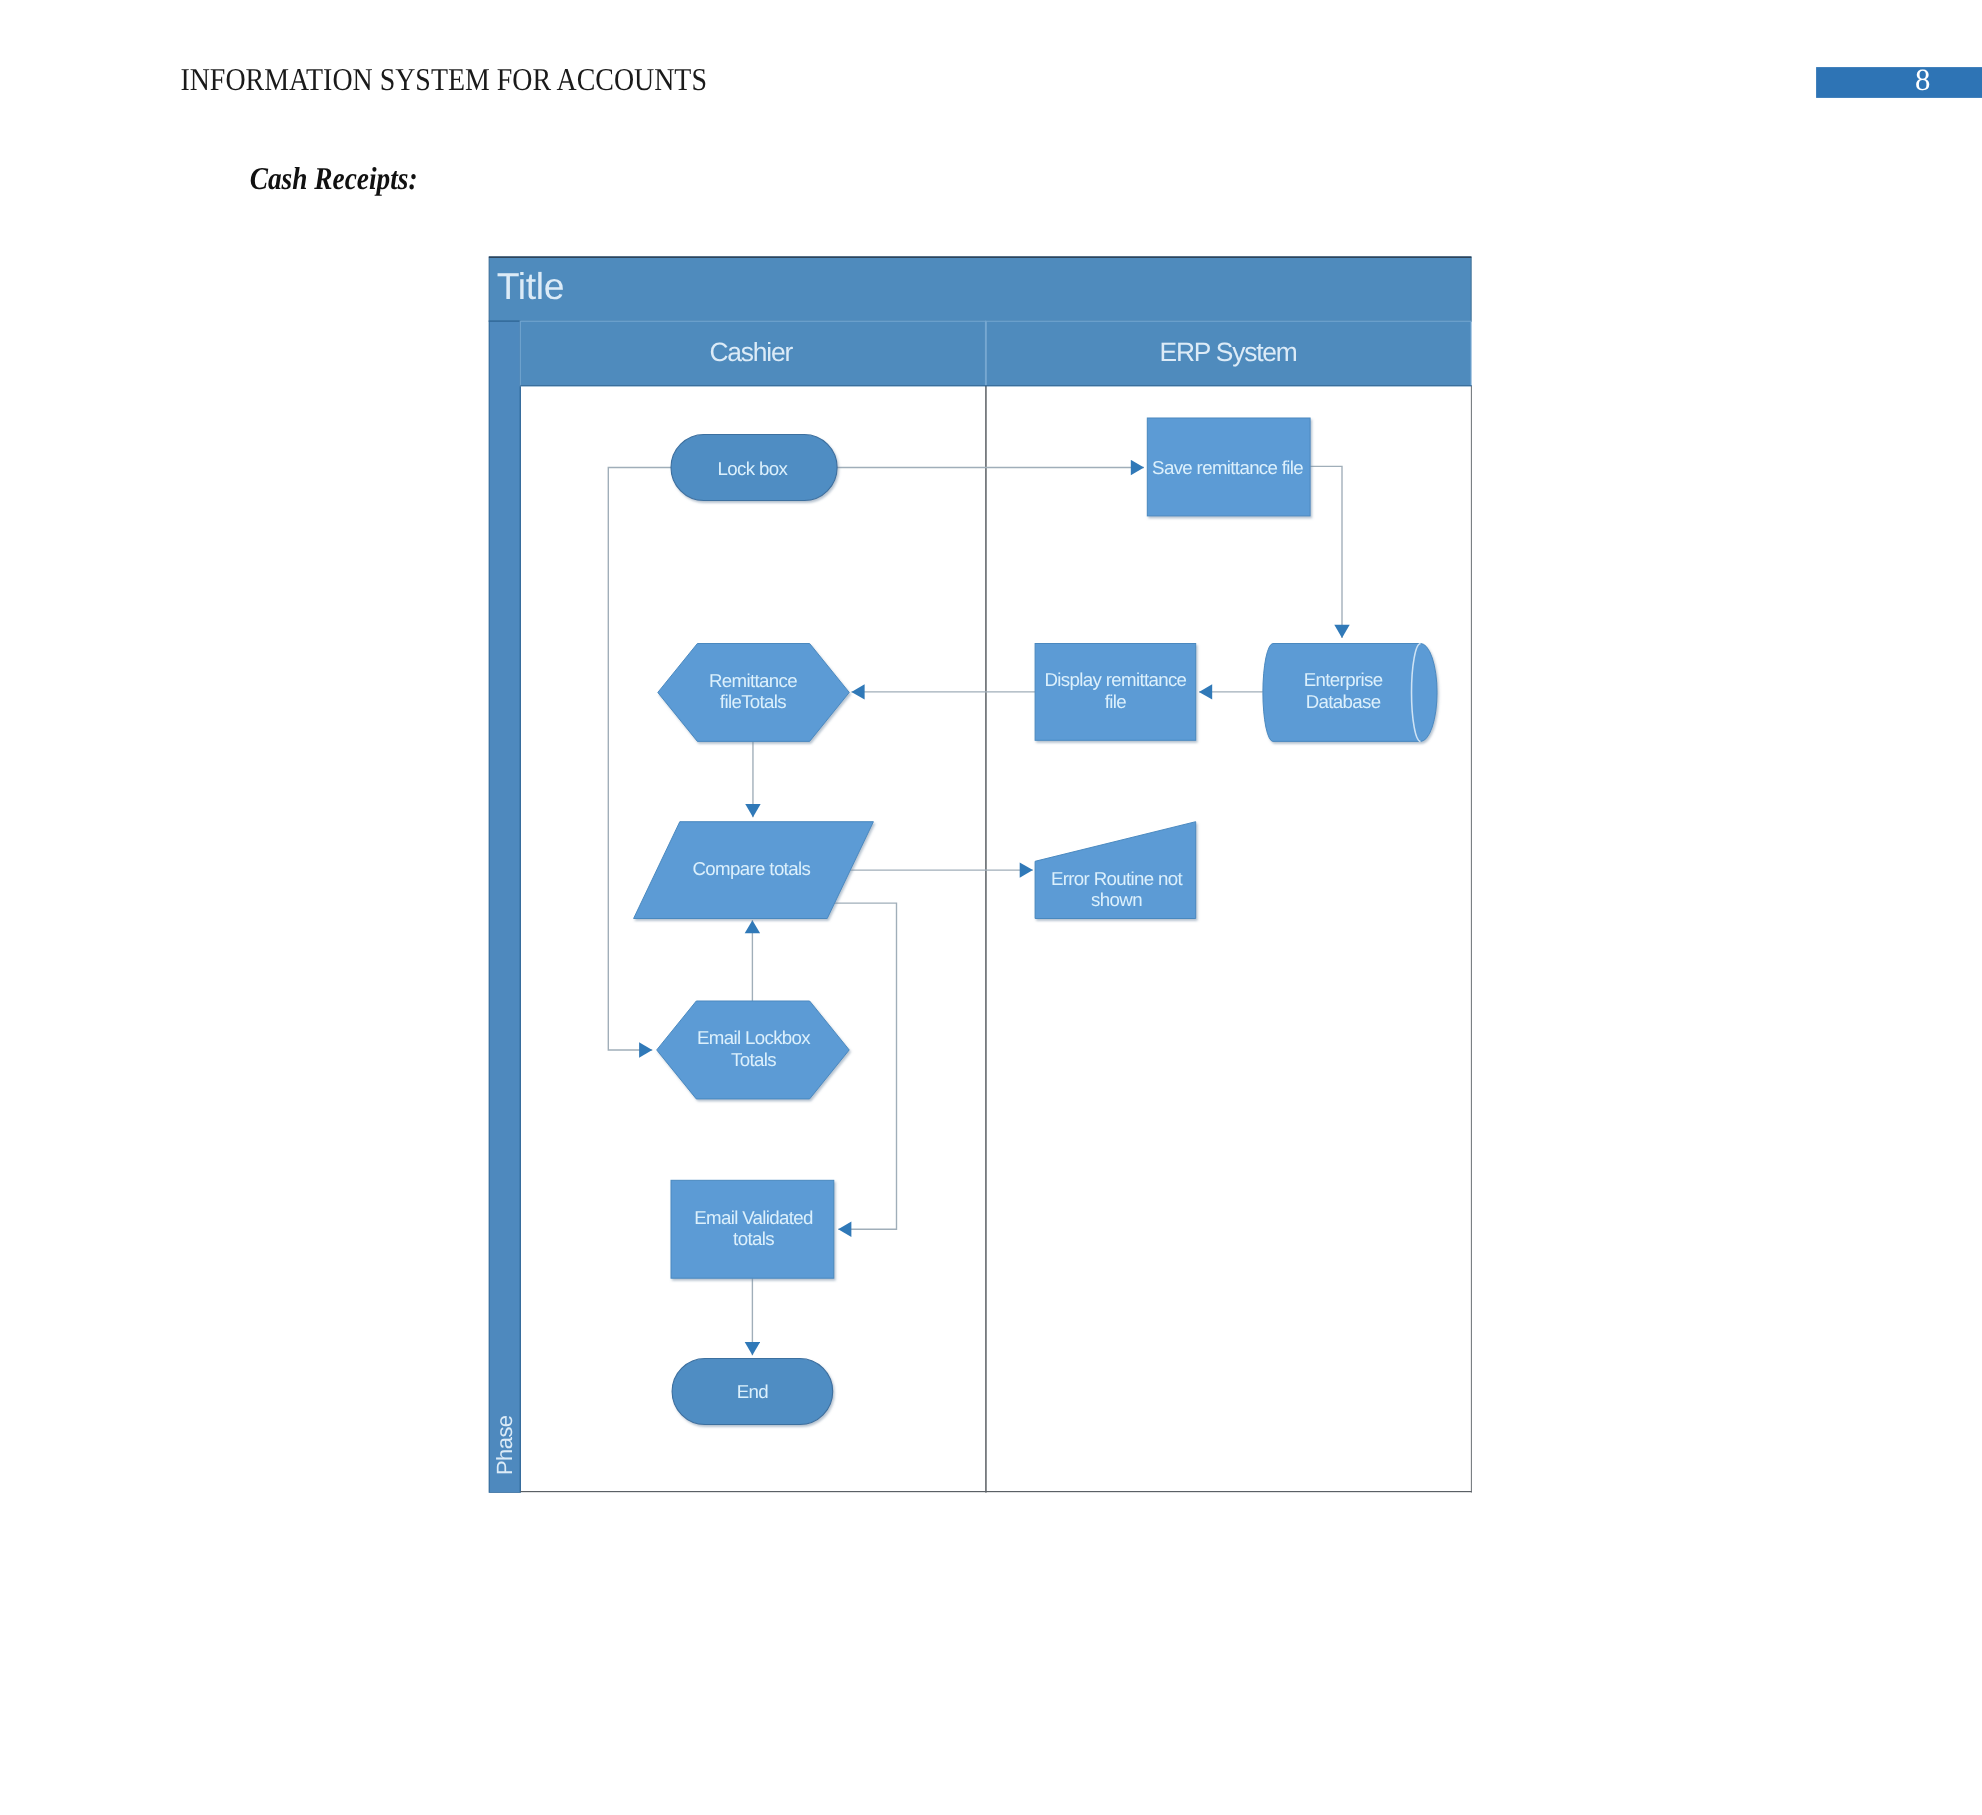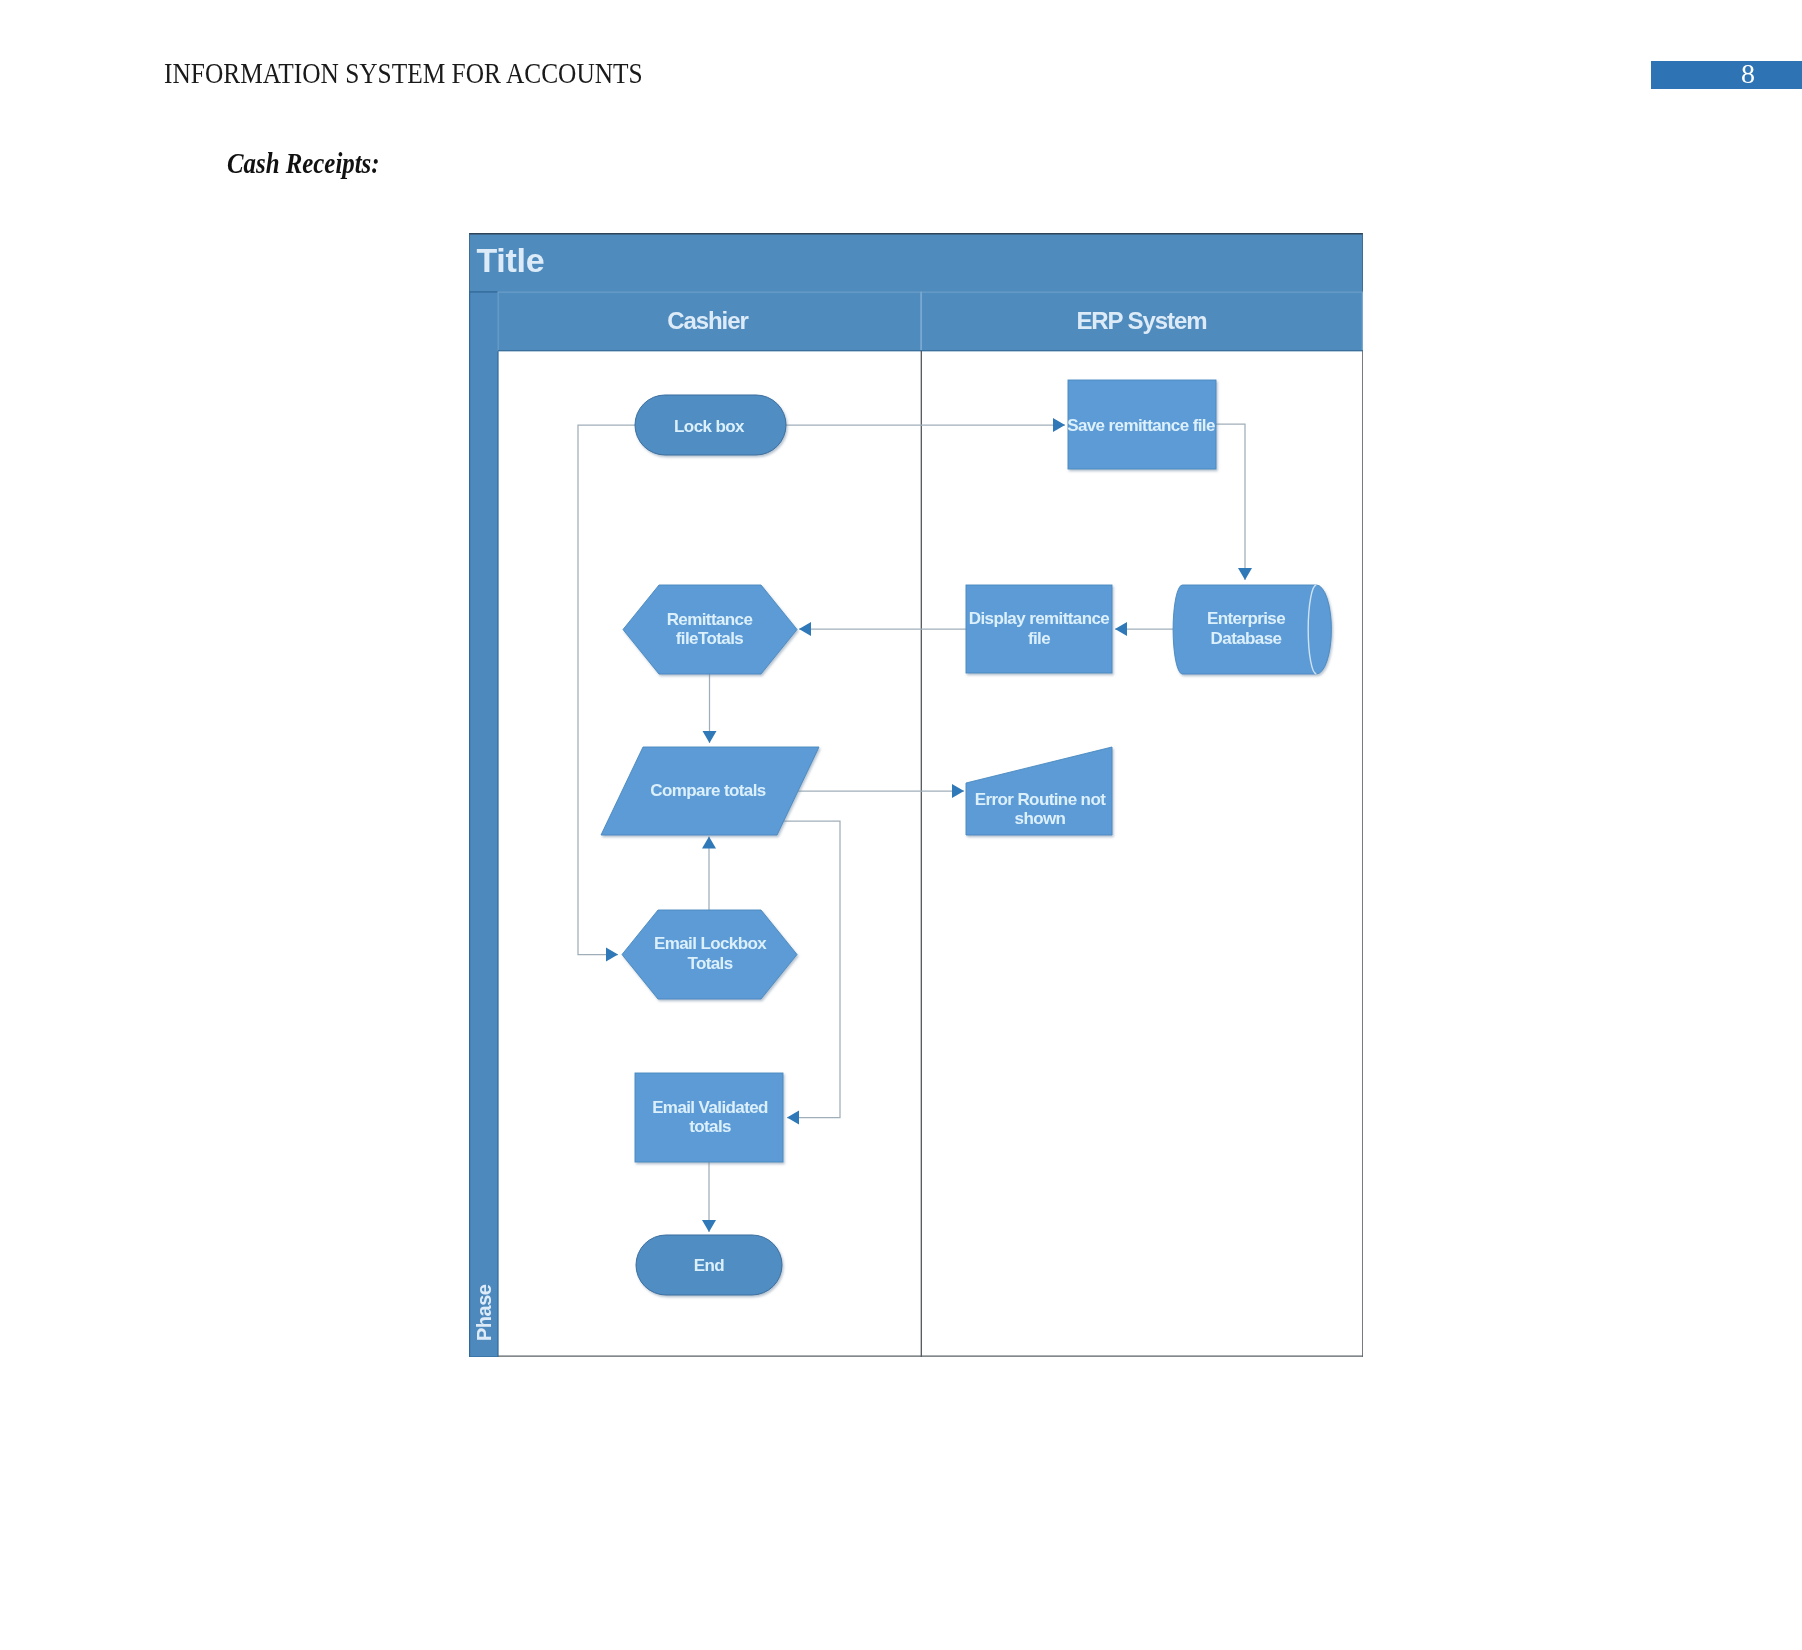--- a/index.html
+++ b/index.html
@@ -30,21 +30,21 @@
 
   
   #section-heading {
     position:absolute; left:227px; top:147px;
     font-family:"Liberation Serif", serif; font-weight:bold; font-style:italic;
     font-size:29px; color:#111111; white-space:nowrap;
     transform:scaleX(0.857); transform-origin:left top;
   }
 
   
-  #diagram { position:absolute; left:469px; top:233px; width:894px; height:1124px;font-weight:bold; }
+  #diagram { position:absolute; left:444px; top:233px; width:894px; height:1124px; }
   #diagram svg { display:block; }
   .dg-title { font-family:"Liberation Sans", sans-serif; font-size:34px; letter-spacing:-0.3px; fill:#DCEBF7; }
   .dg-lane  { font-family:"Liberation Sans", sans-serif; font-size:24px; letter-spacing:-1.1px; fill:#DCEBF7; }
   .dg-phase { font-family:"Liberation Sans", sans-serif; font-size:20px; letter-spacing:-0.5px; fill:#DCEBF7; }
   .lbl      { font-family:"Liberation Sans", sans-serif; font-size:17px; letter-spacing:-0.6px; fill:#DCF0FC; }
   .nd       { stroke:#4A89BF; stroke-width:0.9; filter:url(#shp-shadow); }
   .term     { stroke:#3C6F9F; stroke-width:1; }
 </style>
 </head>
 <body>

